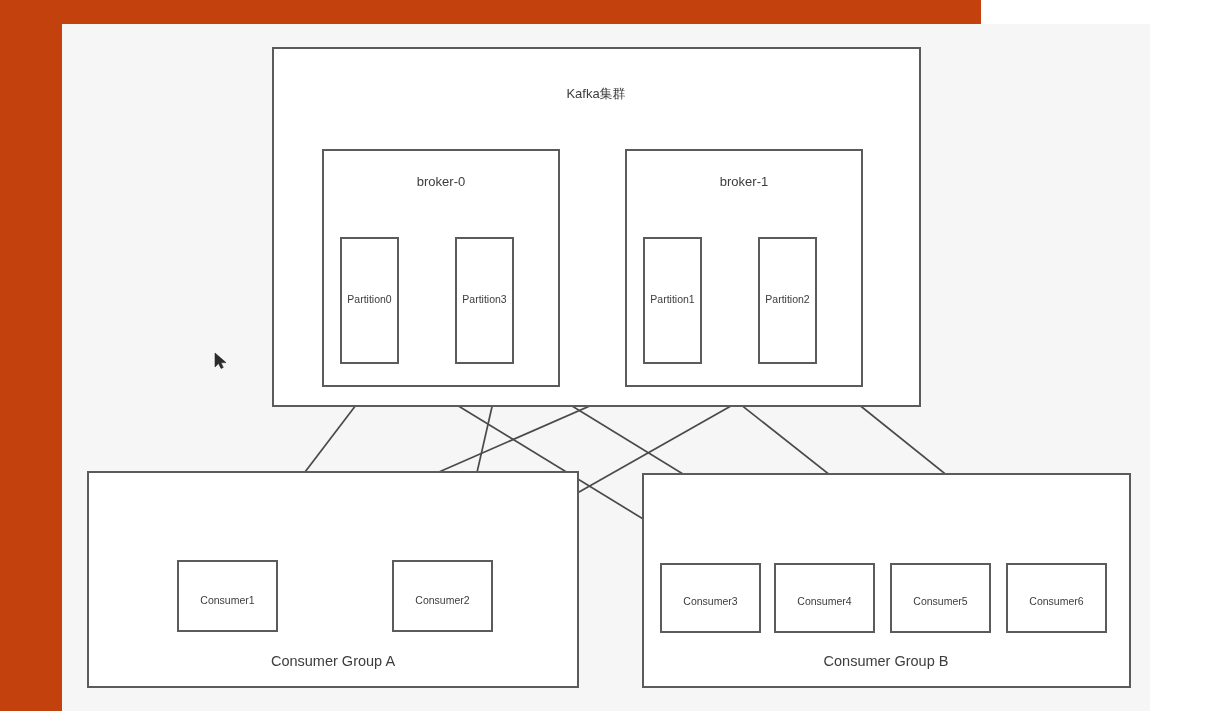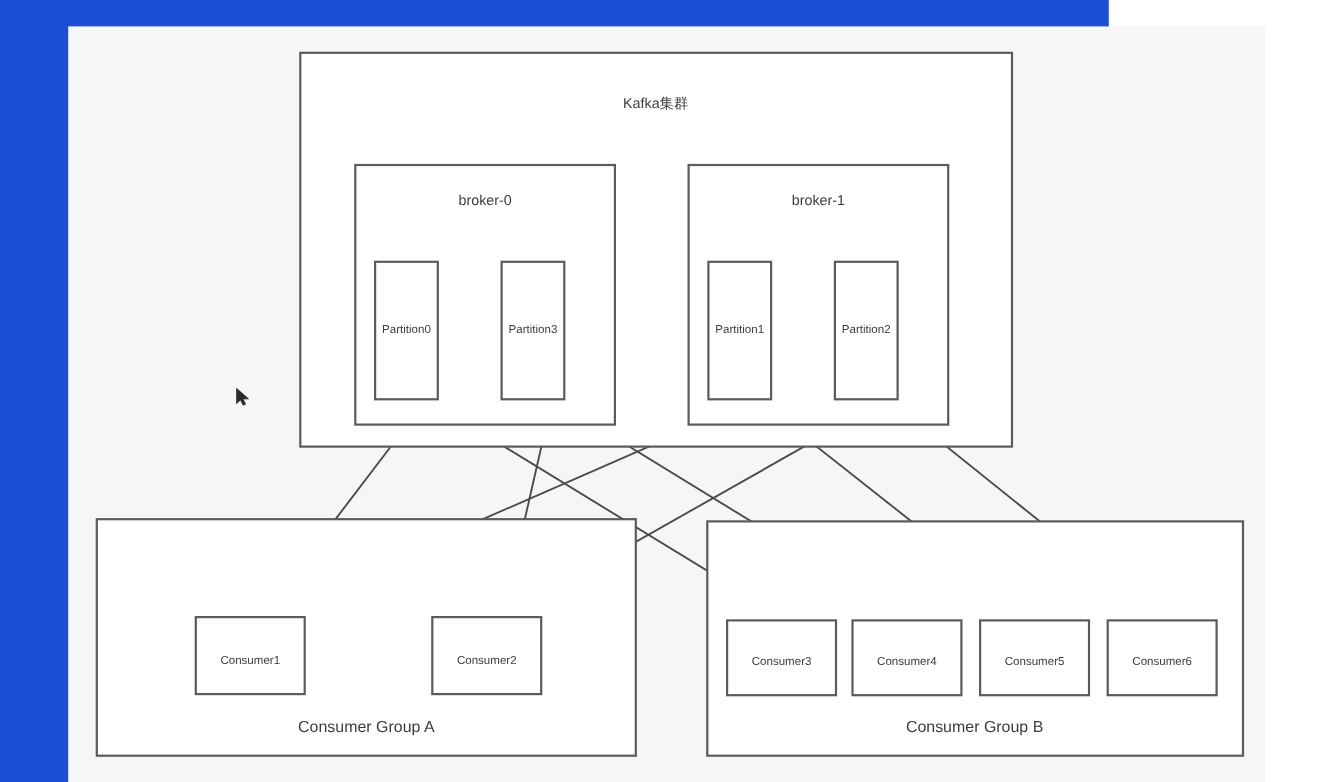--- a/index.html
+++ b/index.html
@@ -11,22 +11,21 @@
   body {
     width: 1219px;
     height: 711px;
     overflow: hidden;
     font-family: "Liberation Sans", "DejaVu Sans", sans-serif;
   }
   #stage {
     position: relative;
     width: 981px;
     height: 711px;
-    background: #1d4ed8;
-    padding-left: 27px;
+    background: #c2410c;
   }
   #canvas-bg {
     position: absolute;
     left: 62px;
     top: 24px;
     width: 1088px;
     height: 687px;
     background: #f6f6f7;
   }
   #diagram-svg {

